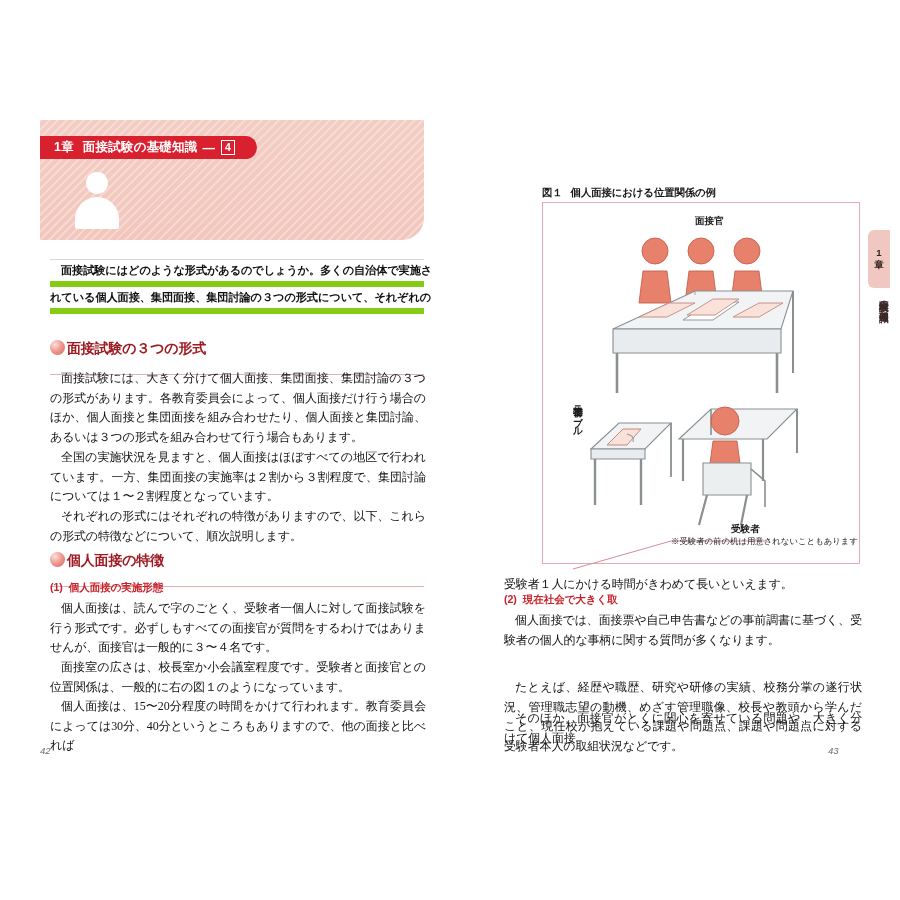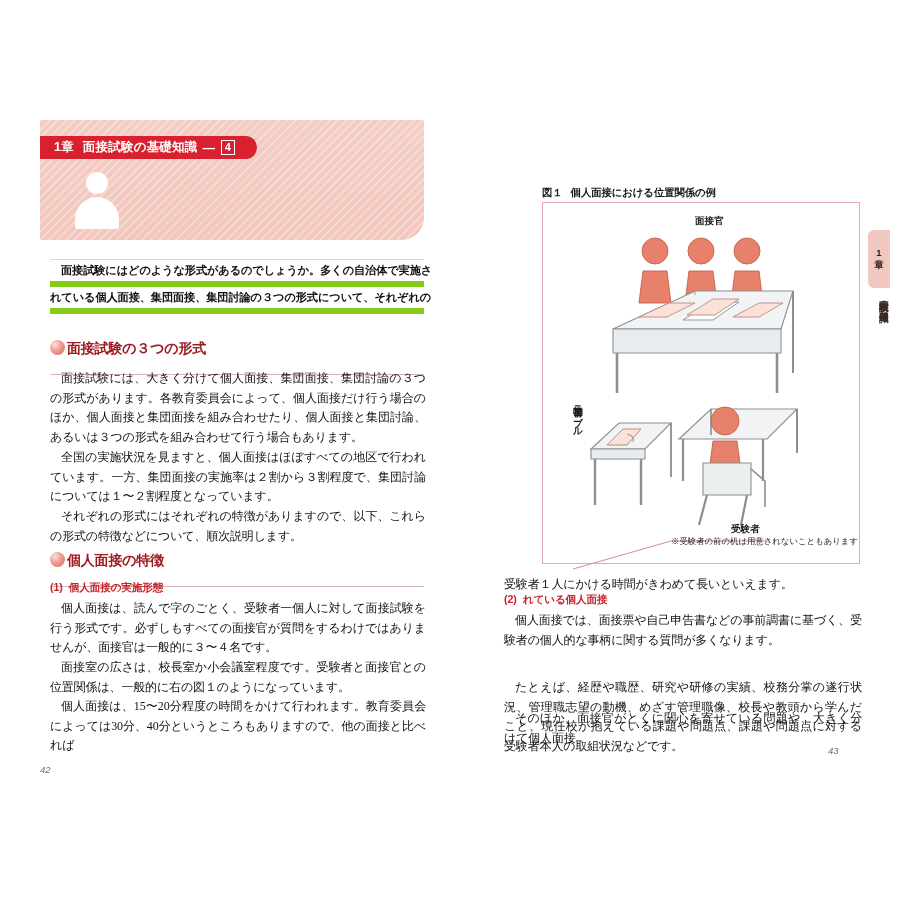--- a/index.html
+++ b/index.html
@@ -303,21 +303,21 @@
     </div>
 
     <div class="sub-head" style="top:461px;">
       <span class="sub-no">(1)</span><span>個人面接の実施形態</span>
     </div>
 
     <div class="body-p" style="top:479px;">個人面接は、読んで字のごとく、受験者一個人に対して面接試験を行う形式です。必ずしもすべての面接官が質問をするわけではありませんが、面接官は一般的に３〜４名です。</div>
     <div class="body-p" style="top:538px;">面接室の広さは、校長室か小会議室程度です。受験者と面接官との位置関係は、一般的に右の図１のようになっています。</div>
     <div class="body-p" style="top:577px;">個人面接は、15〜20分程度の時間をかけて行われます。教育委員会によっては30分、40分というところもありますので、他の面接と比べれば</div>
 
-    <div class="folio" style="left:22px; top:644px;">42</div>
+    <div class="folio" style="left:22px; top:625px;">42</div>
   </div>
 
   <div id="right-page">
 
     <div class="fig-caption">
       <span class="fig-no">図１</span><span>個人面接における位置関係の例</span>
     </div>
 
     <div class="fig-box">
 
@@ -388,21 +388,21 @@
       <svg width="200" height="40" viewBox="0 0 200 40" style="position:absolute; left:28px; top:330px;">
         <path d="M2 36 L100 8 L196 8" stroke="#d58d9a" stroke-width="1" fill="none"></path>
       </svg>
 
       <div class="fig-note" style="left:128px; top:333px;">※受験者の前の机は用意されないこともあります</div>
     </div>
 
     <div class="body-p" style="left:34px; top:455px; width:358px; text-indent:0;">受験者１人にかける時間がきわめて長いといえます。</div>
 
     <div class="sub-head" style="left:34px; top:473px; width:358px;">
-      <span class="sub-no">(2)</span><span>れている個人面接</span>
+      <span class="sub-no">(2)</span><span>現在社会で大きく取</span>
     </div>
 
     <div class="body-p" style="left:34px; top:491px; width:358px;">個人面接では、面接票や自己申告書などの事前調書に基づく、受験者の個人的な事柄に関する質問が多くなります。</div>
     <div class="body-p" style="left:34px; top:530px; width:358px;margin-top:28px;">たとえば、経歴や職歴、研究や研修の実績、校務分掌の遂行状況、管理職志望の動機、めざす管理職像、校長や教頭から学んだこと、現任校が抱えている課題や問題点、課題や問題点に対する受験者本人の取組状況などです。</div>
     <div class="body-p" style="left:34px; top:589px; width:358px;">そのほか、面接官がとくに関心を寄せている問題や、大きく分けて個人面接</div>
 
     <div class="folio" style="left:358px; top:625px;">43</div>
 
     <div class="side-tab">
       <span>1</span>

